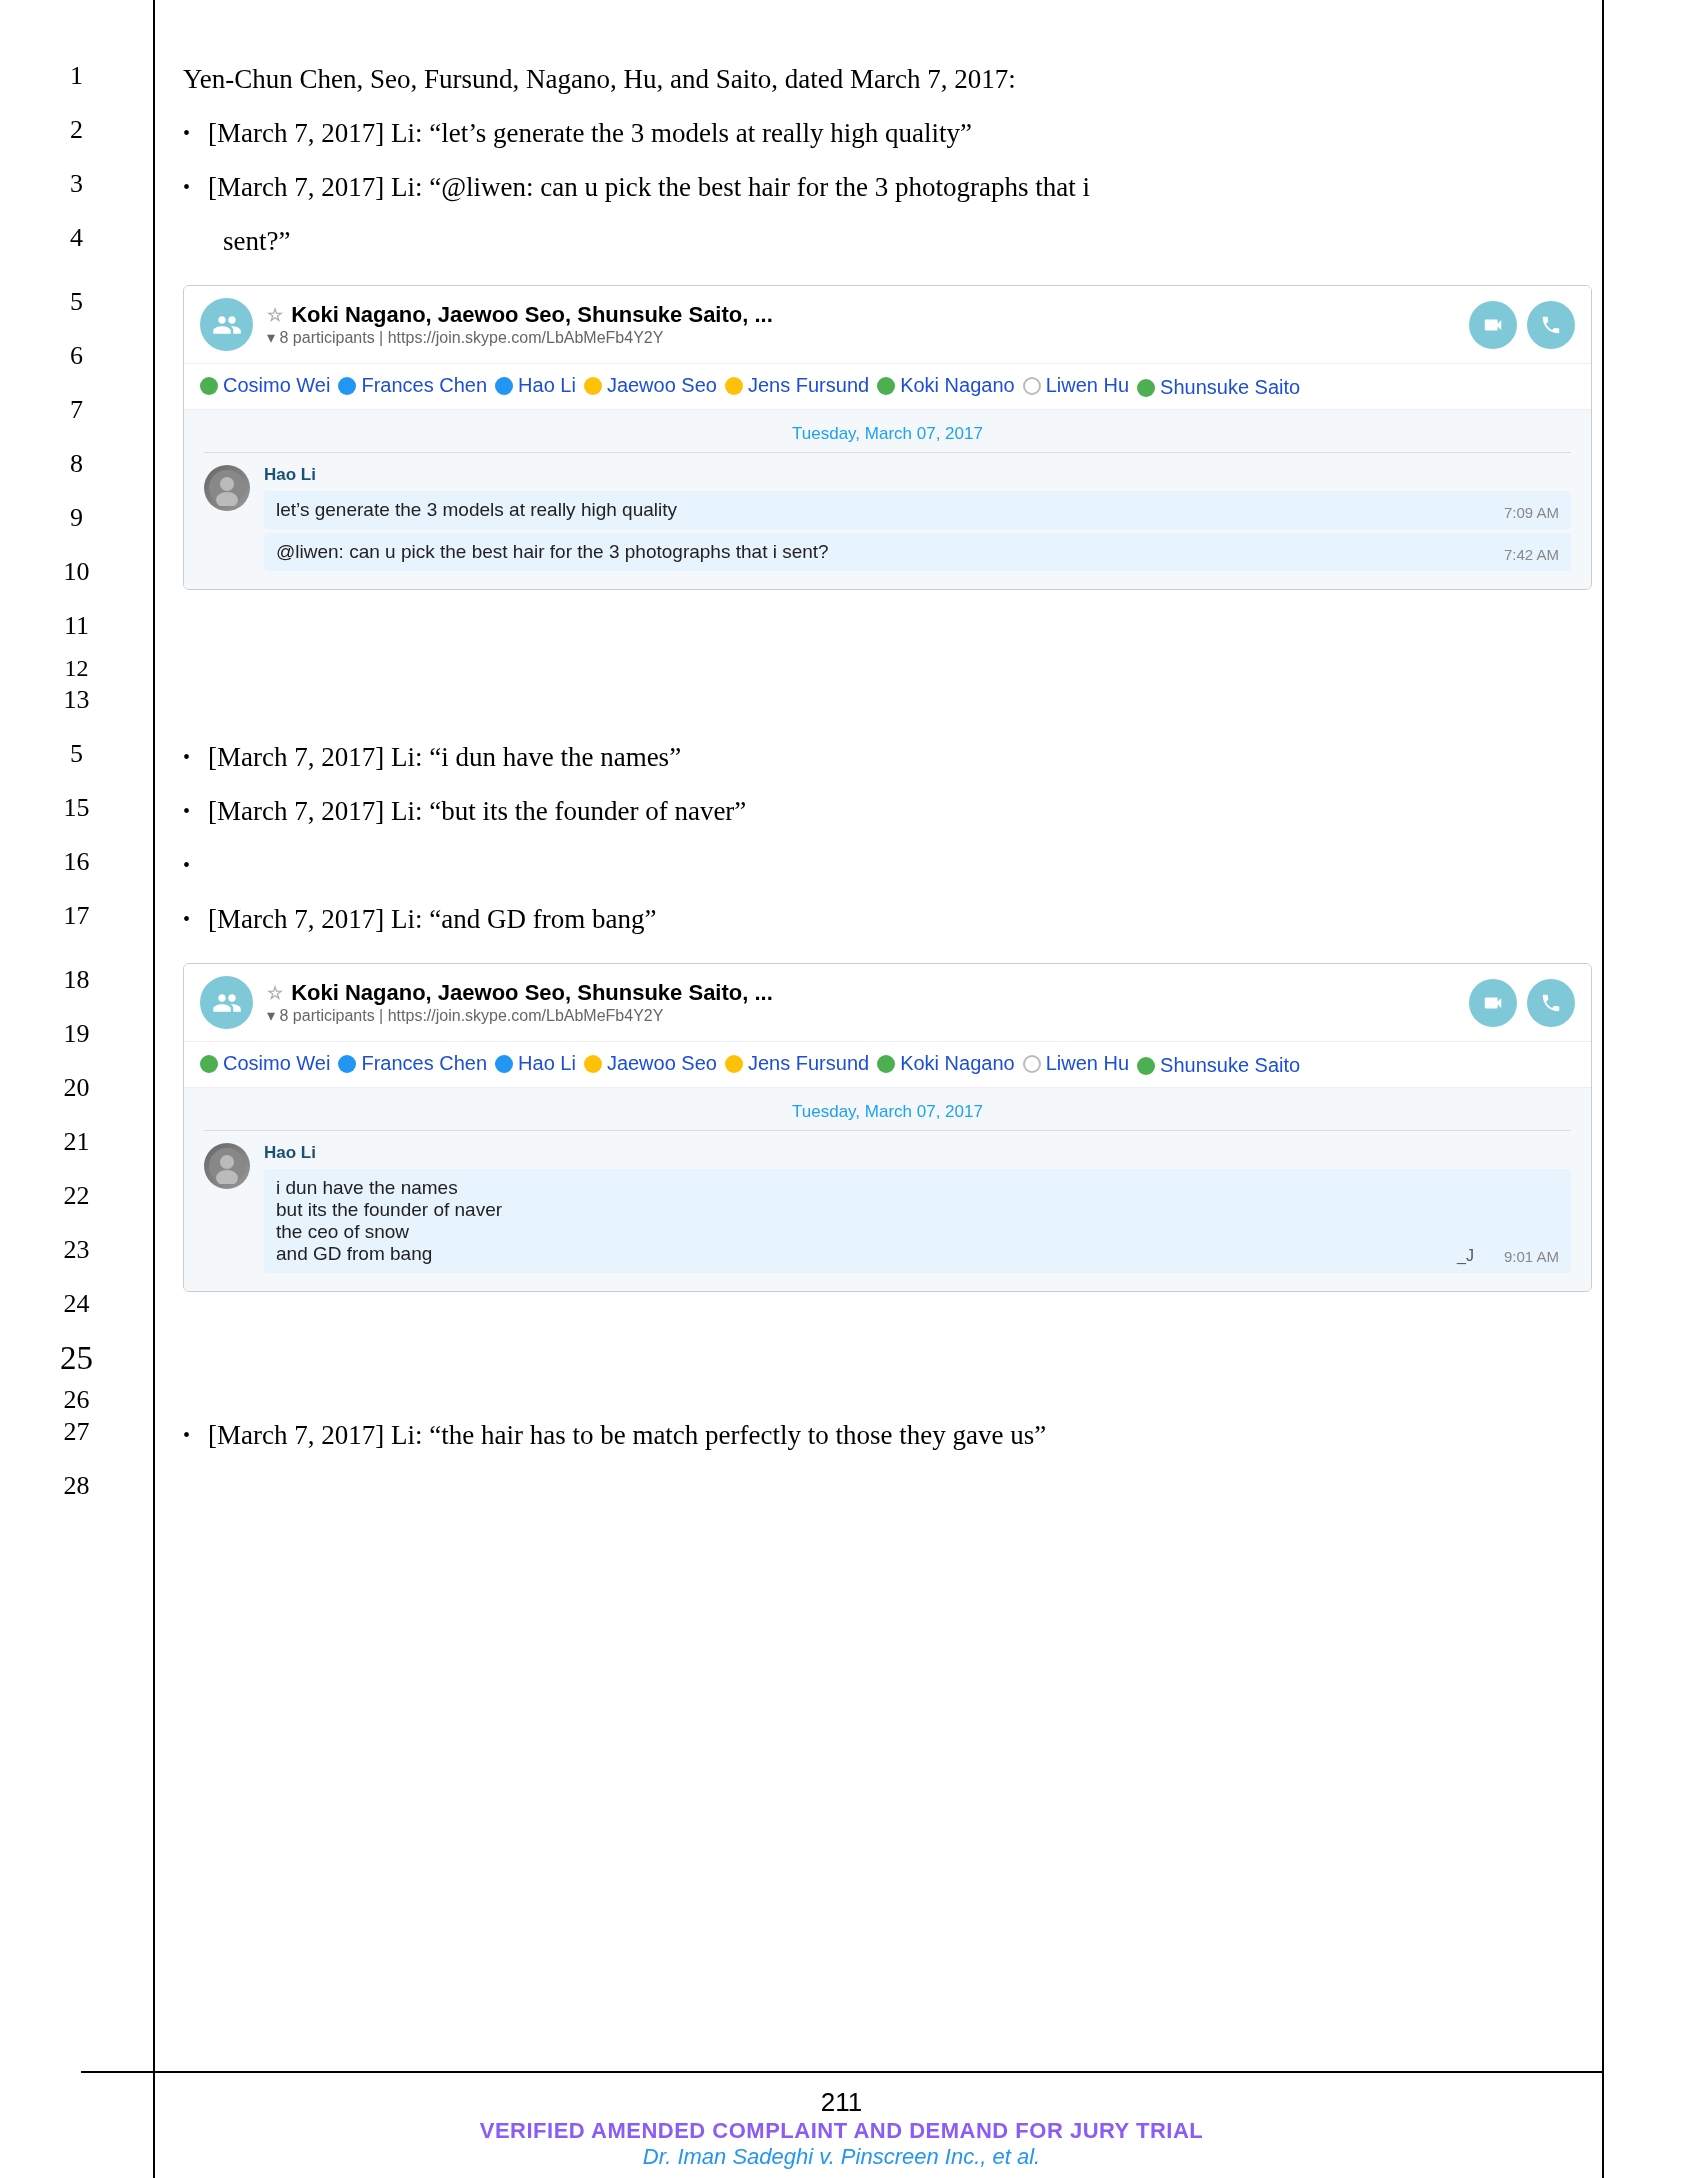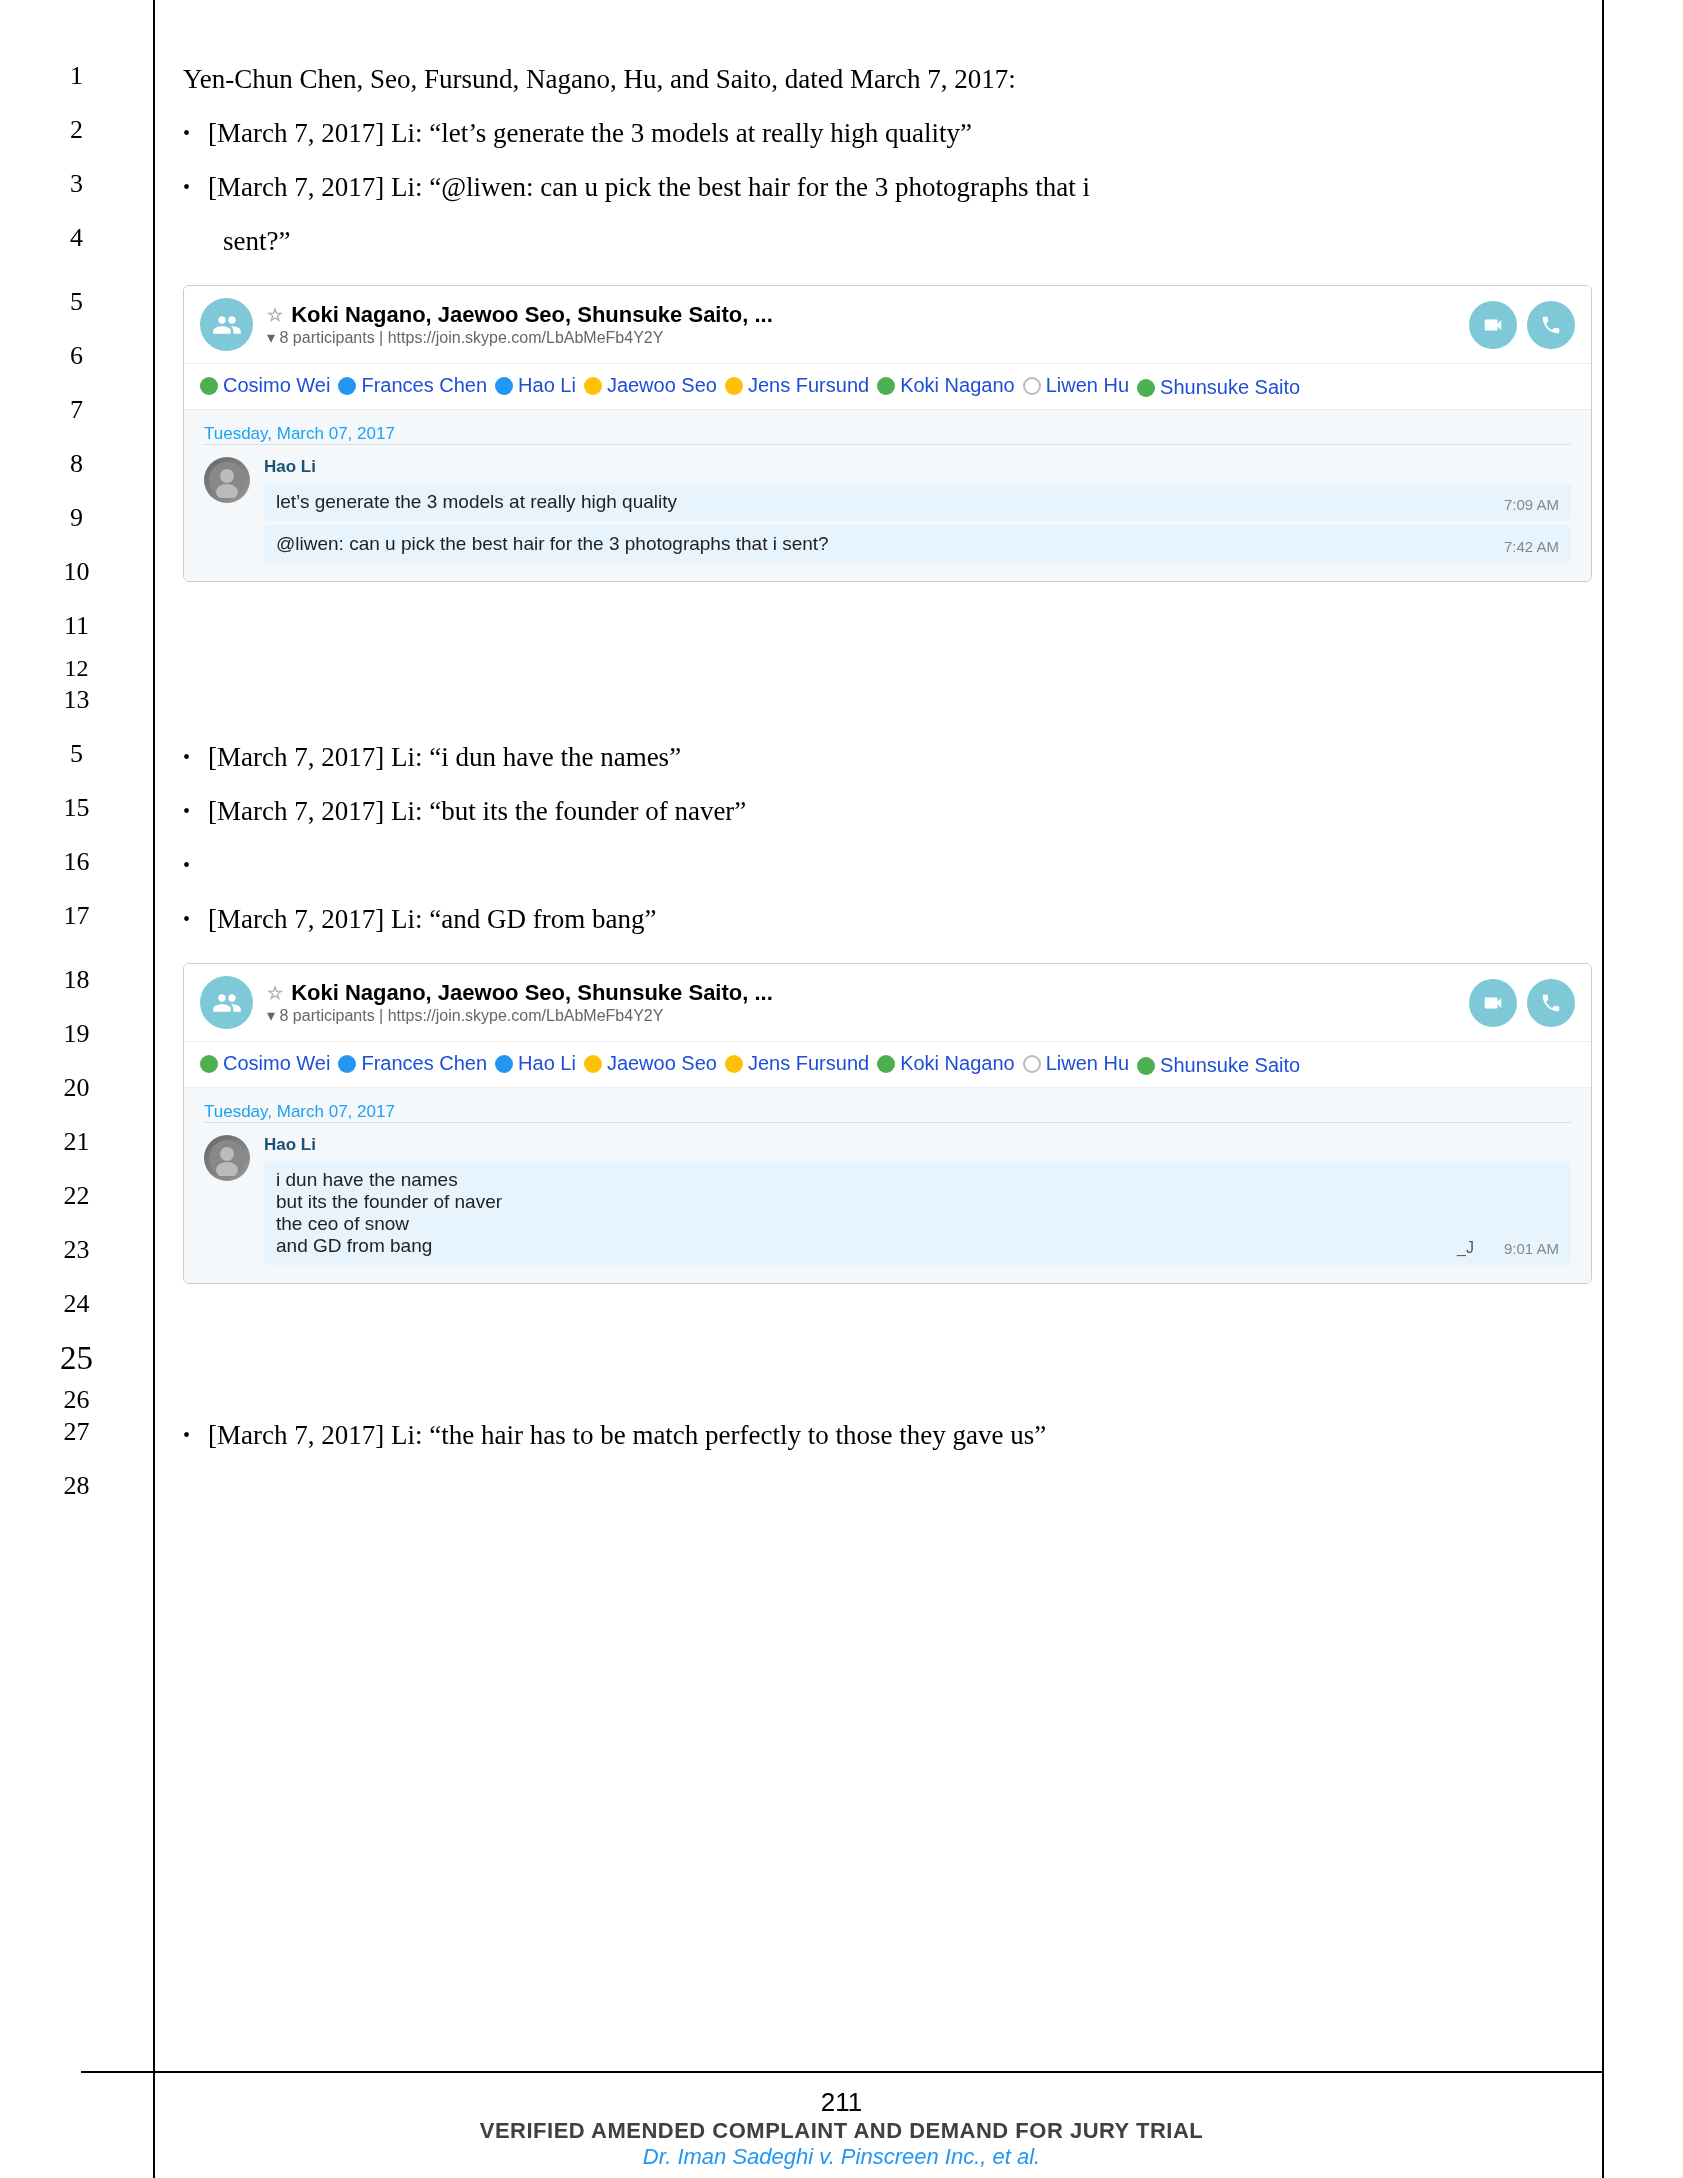--- a/index.html
+++ b/index.html
@@ -205,25 +205,27 @@
     }
 
     
     .chat-messages {
       background: #f5f8fa;
       padding: 14px 20px;
       border-top: 1px solid #eee;
     }
 
     .chat-date {
+      text-align: center;
       font-size: 17px;
       color: #1da1f2;
       font-family: Arial, sans-serif;
       margin-bottom: 12px;
       border-bottom: 1px solid #ddd;
+      padding-bottom: 8px;
     }
 
     .chat-message-group {
       display: flex;
       gap: 14px;
       align-items: flex-start;
     }
 
     .chat-user-avatar {
       width: 46px;
@@ -307,21 +309,21 @@
 
     .footer-page-num {
       font-size: 26px;
       color: #000;
       font-family: Arial, sans-serif;
     }
 
     .footer-title {
       font-size: 22px;
       font-weight: bold;
-      color: #404040;
+      color: #8b5cf6;
       font-family: Arial, sans-serif;
       letter-spacing: 0.5px;
     }
 
     .footer-subtitle {
       font-size: 22px;
       color: #2196f3;
       font-style: italic;
       font-family: Arial, sans-serif;
     }

